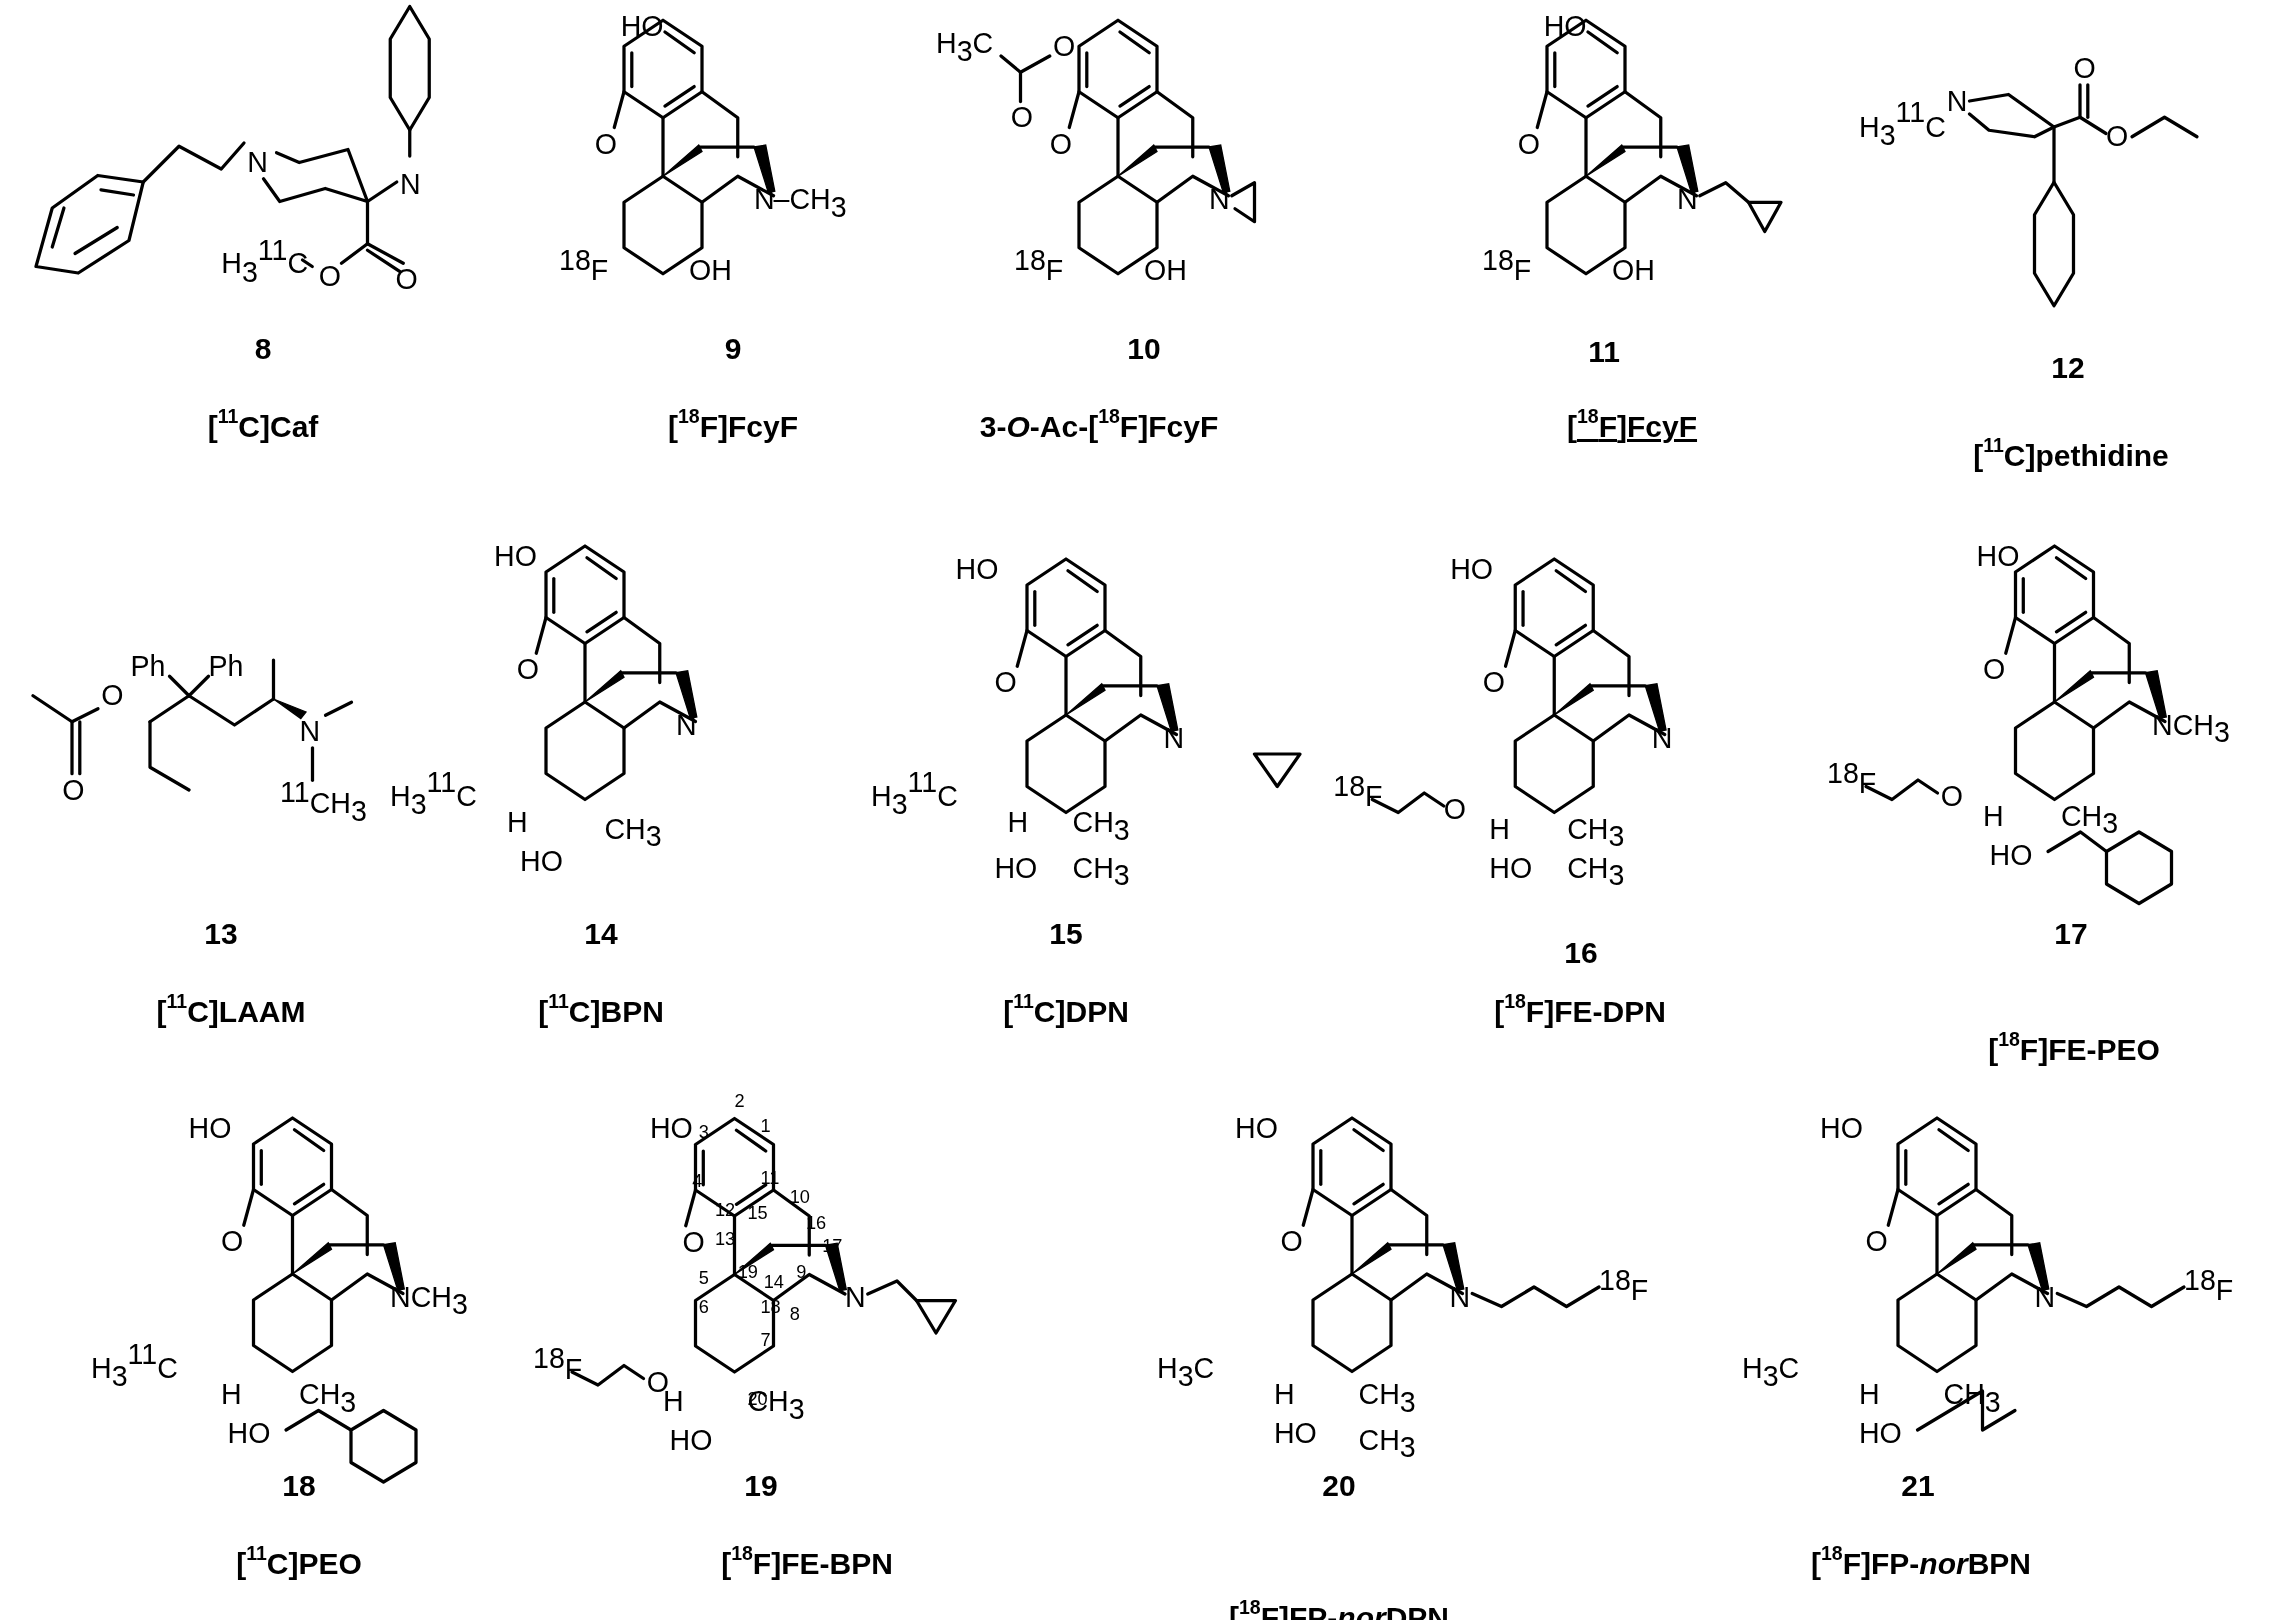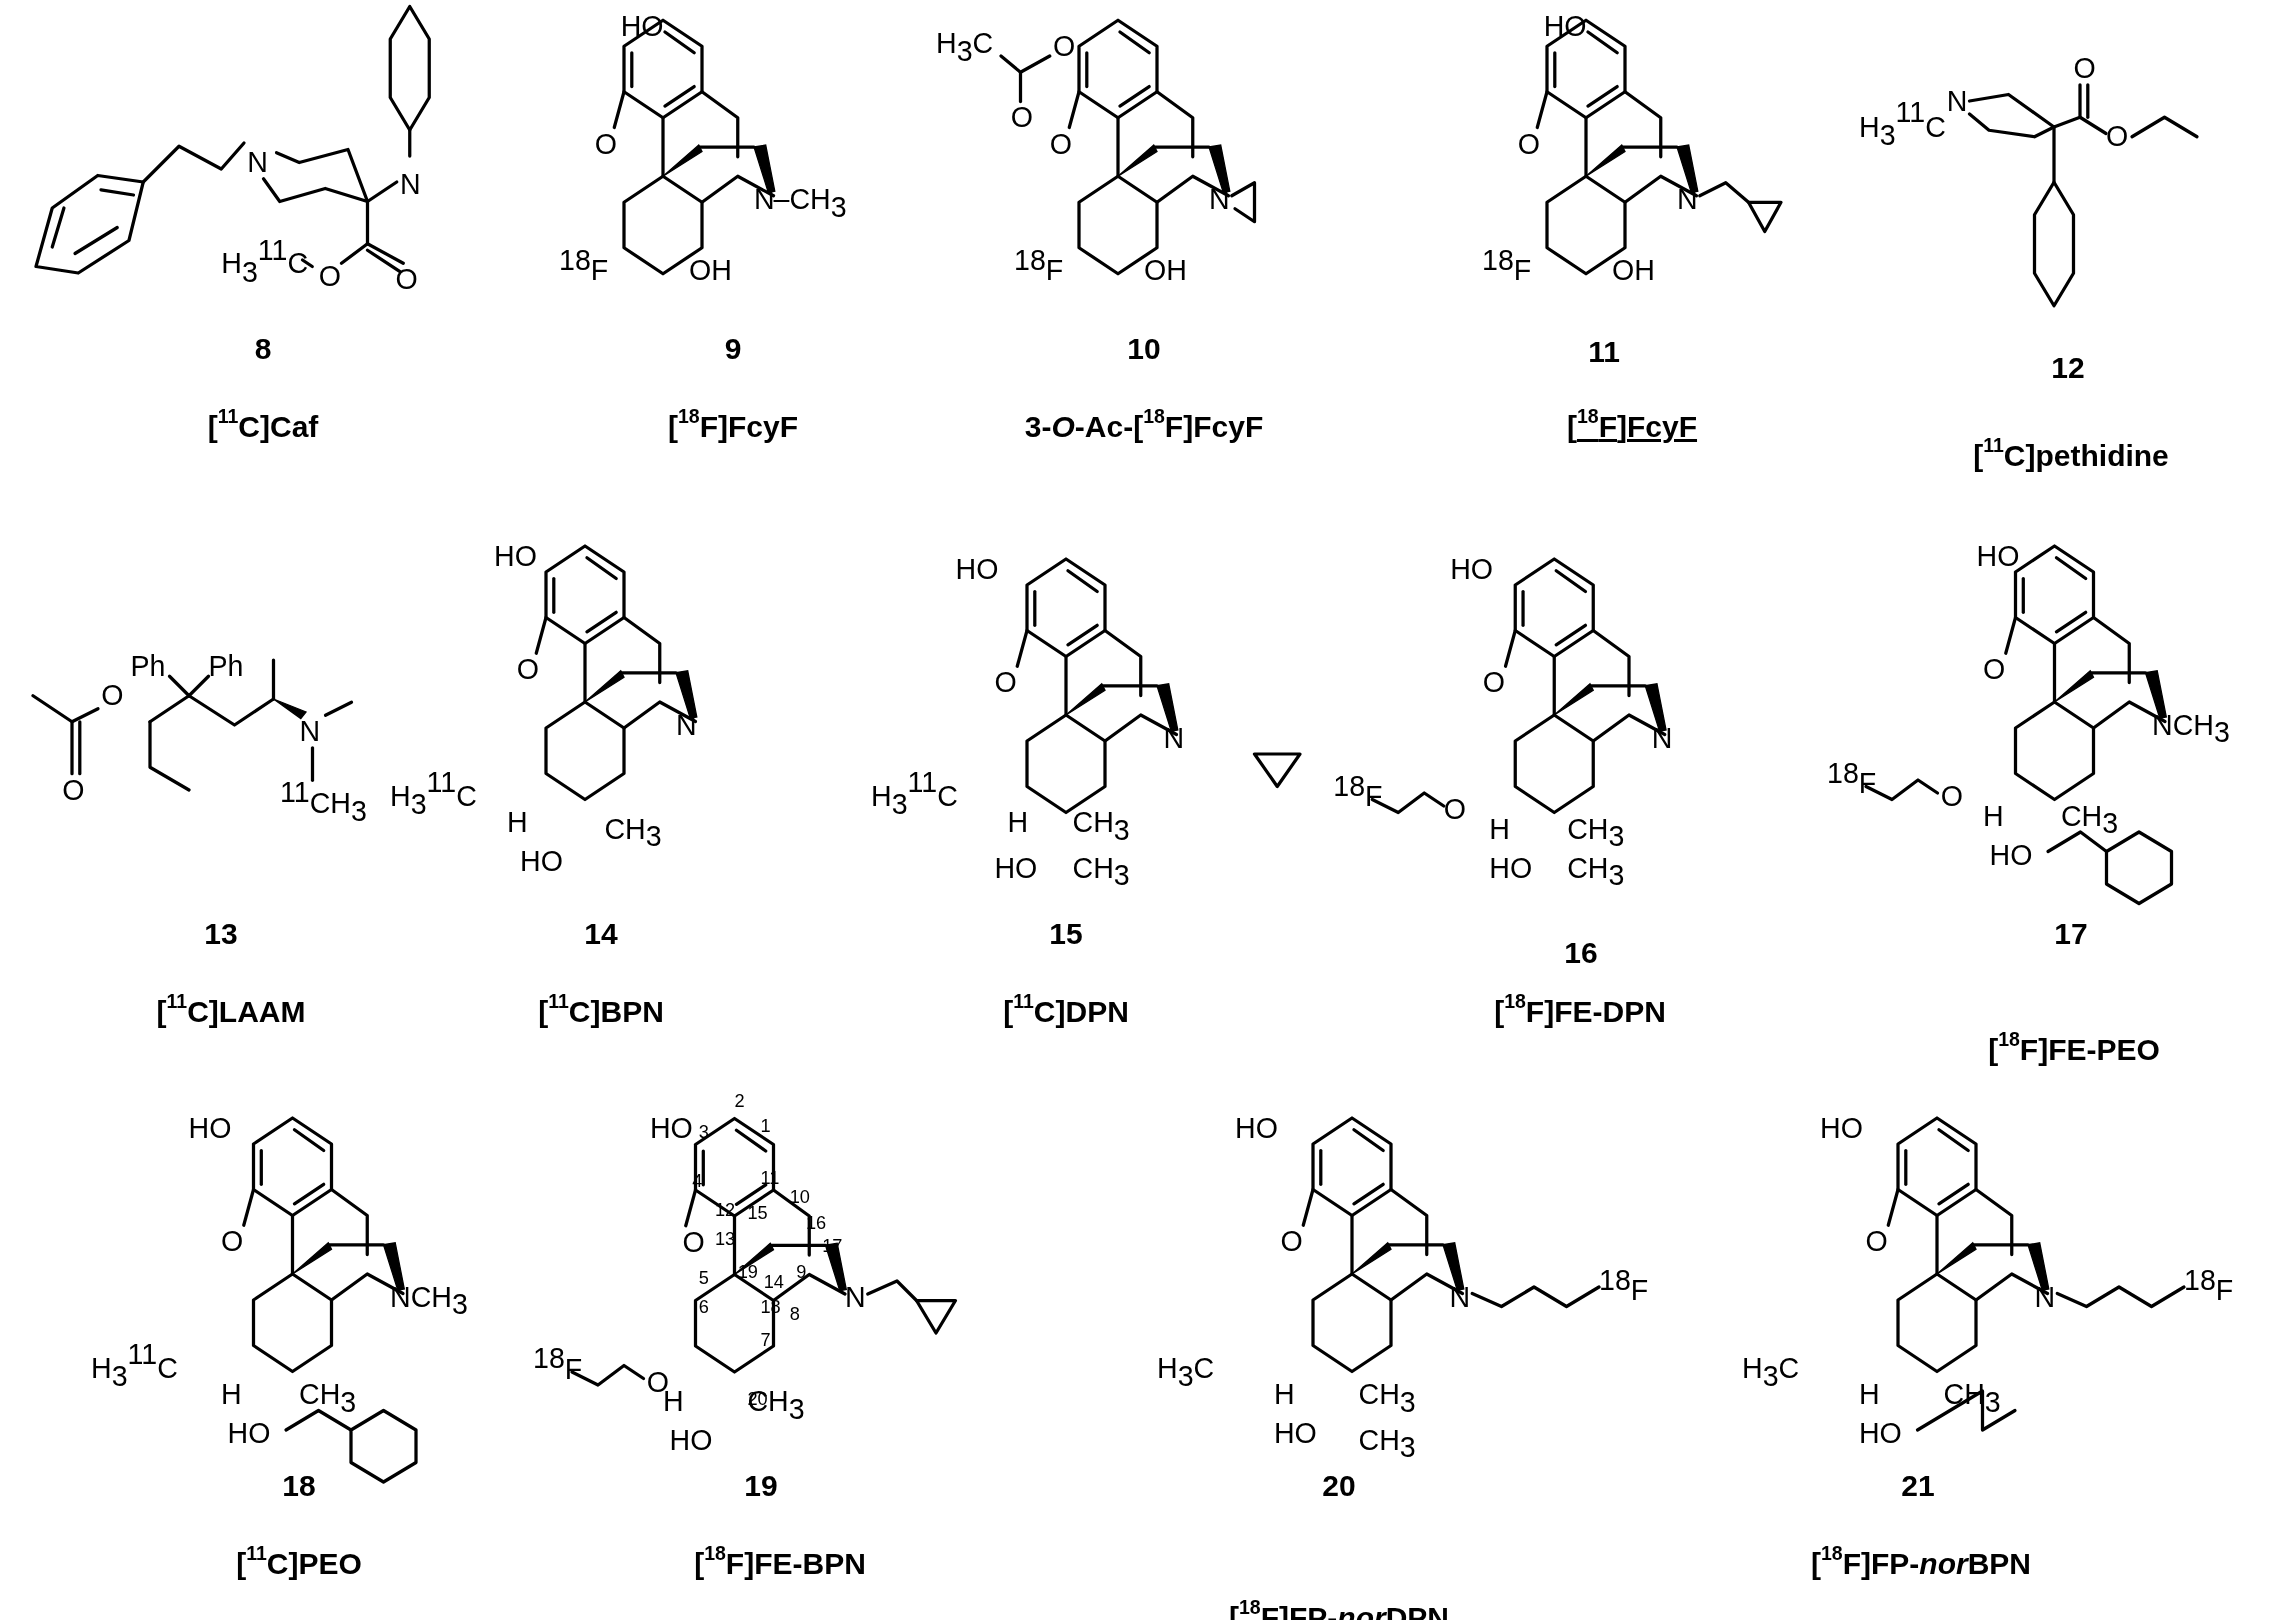--- a/index.html
+++ b/index.html
@@ -93,21 +93,21 @@
     <text x="115" y="185">O</text>
     <text x="180" y="75">O</text>
     <text x="175" y="225">O</text>
     <text x="420" y="310">N</text>
     <polyline points="455,290 490,270 490,330 460,310"></polyline>
     <text x="320" y="420">OH</text>
     <text x="120" y="420"><tspan class="tiny" dy="-16">18</tspan><tspan dy="16">F</tspan></text>
   </svg>
 </div>
 <div class="num" style="left:1144px;top:332px;">10</div>
-<div class="name" style="left:1144px;top:410px;"><span>3-<i>O</i>-Ac-</span>[<sup>18</sup><span>F</span>]<span>FcyF</span></div>
+<div class="name" style="left:1099px;top:410px;"><span>3-<i>O</i>-Ac-</span>[<sup>18</sup><span>F</span>]<span>FcyF</span></div>
 
 <div class="struct" style="left:1482px;top:6.5px;width:312px;height:306px;">
   <svg viewBox="0 0 480 470">
     <use href="#morphinan-core"></use>
     <text x="95" y="45">HO</text>
     <text x="55" y="225">O</text>
     <text x="300" y="310">N</text>
     <polyline points="335,290 375,270 410,300"></polyline>
     <polygon class="ring" points="410,300 460,300 435,345"></polygon>
     <text x="200" y="420">OH</text>
@@ -290,21 +290,21 @@
       <text class="small" x="405" y="275">9</text>
       <text class="small" x="255" y="330">6</text>
       <text class="small" x="350" y="330">18</text>
       <text class="small" x="395" y="340">8</text>
       <text class="small" x="350" y="380">7</text>
       <text class="small" x="330" y="470">20</text>
     </g>
   </svg>
 </div>
 <div class="num" style="left:761px;top:1469px;">19</div>
-<div class="name" style="left:780px;top:1547px;">[<sup>18</sup><span>F</span>]<span>FE-BPN</span></div>
+<div class="name" style="left:807px;top:1547px;">[<sup>18</sup><span>F</span>]<span>FE-BPN</span></div>
 
 <div class="struct" style="left:1157px;top:1105px;width:507px;height:364px;">
   <svg viewBox="0 0 780 560">
     <g transform="translate(140,0)">
         <use href="#morphinan-core"></use>
       </g>
     <text x="120" y="50">HO</text>
     <text x="190" y="225">O</text>
     <text x="450" y="310">N</text>
     <polyline points="485,290 530,310 580,280 630,310 680,280"></polyline>

